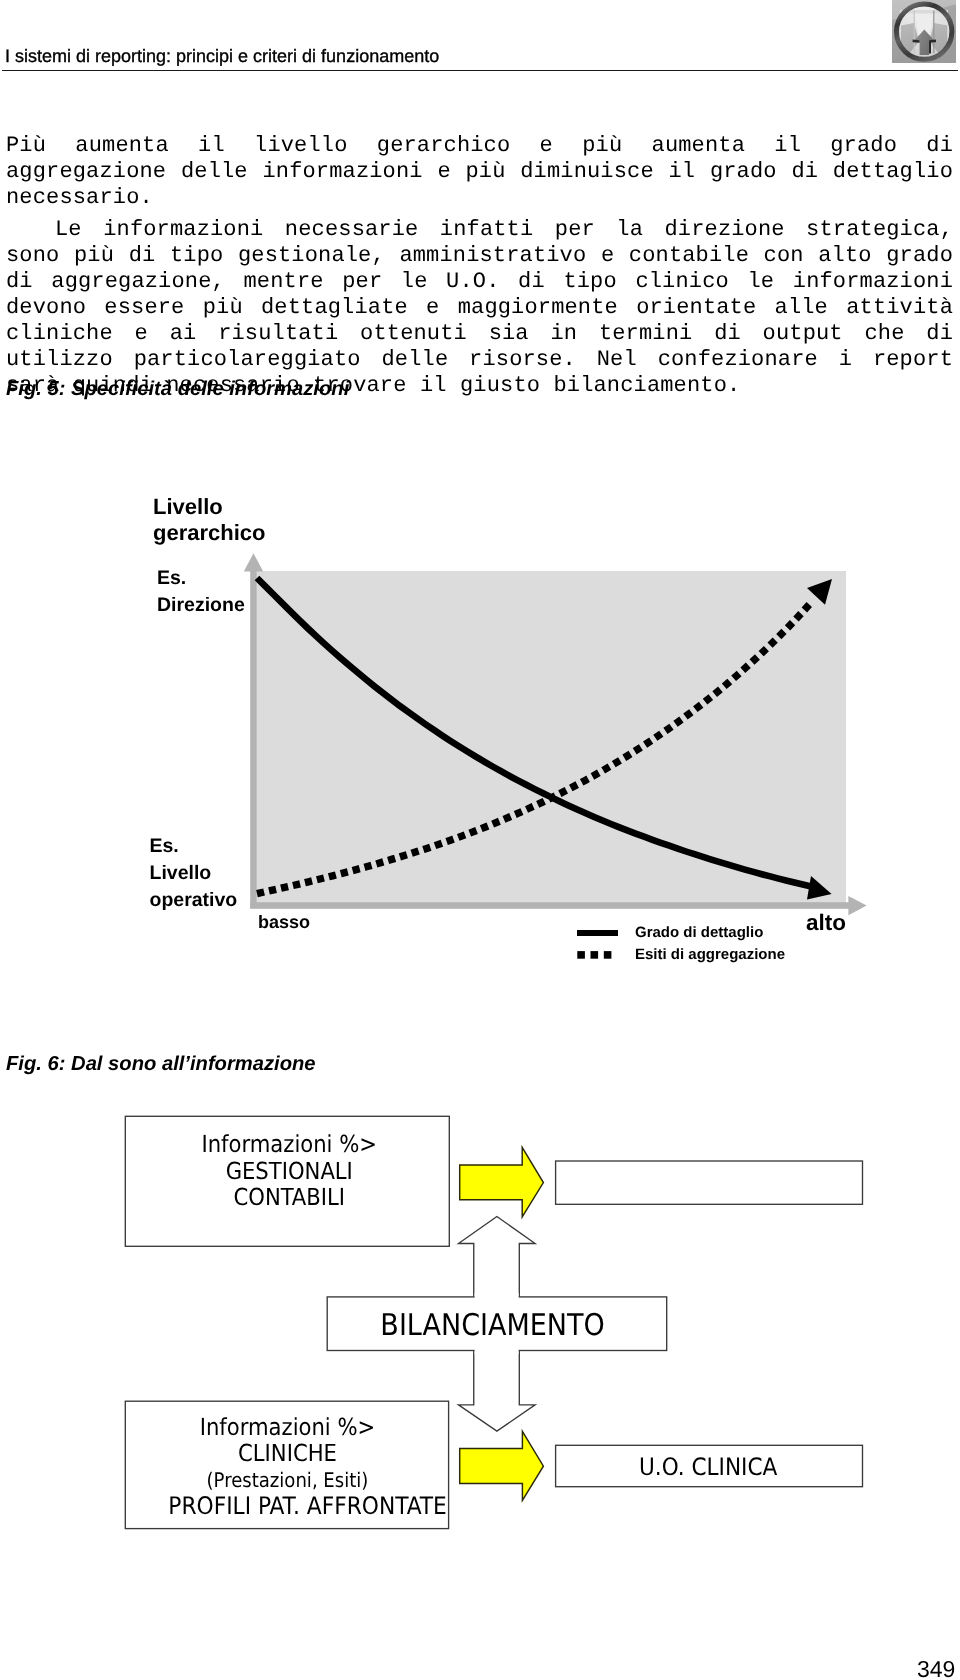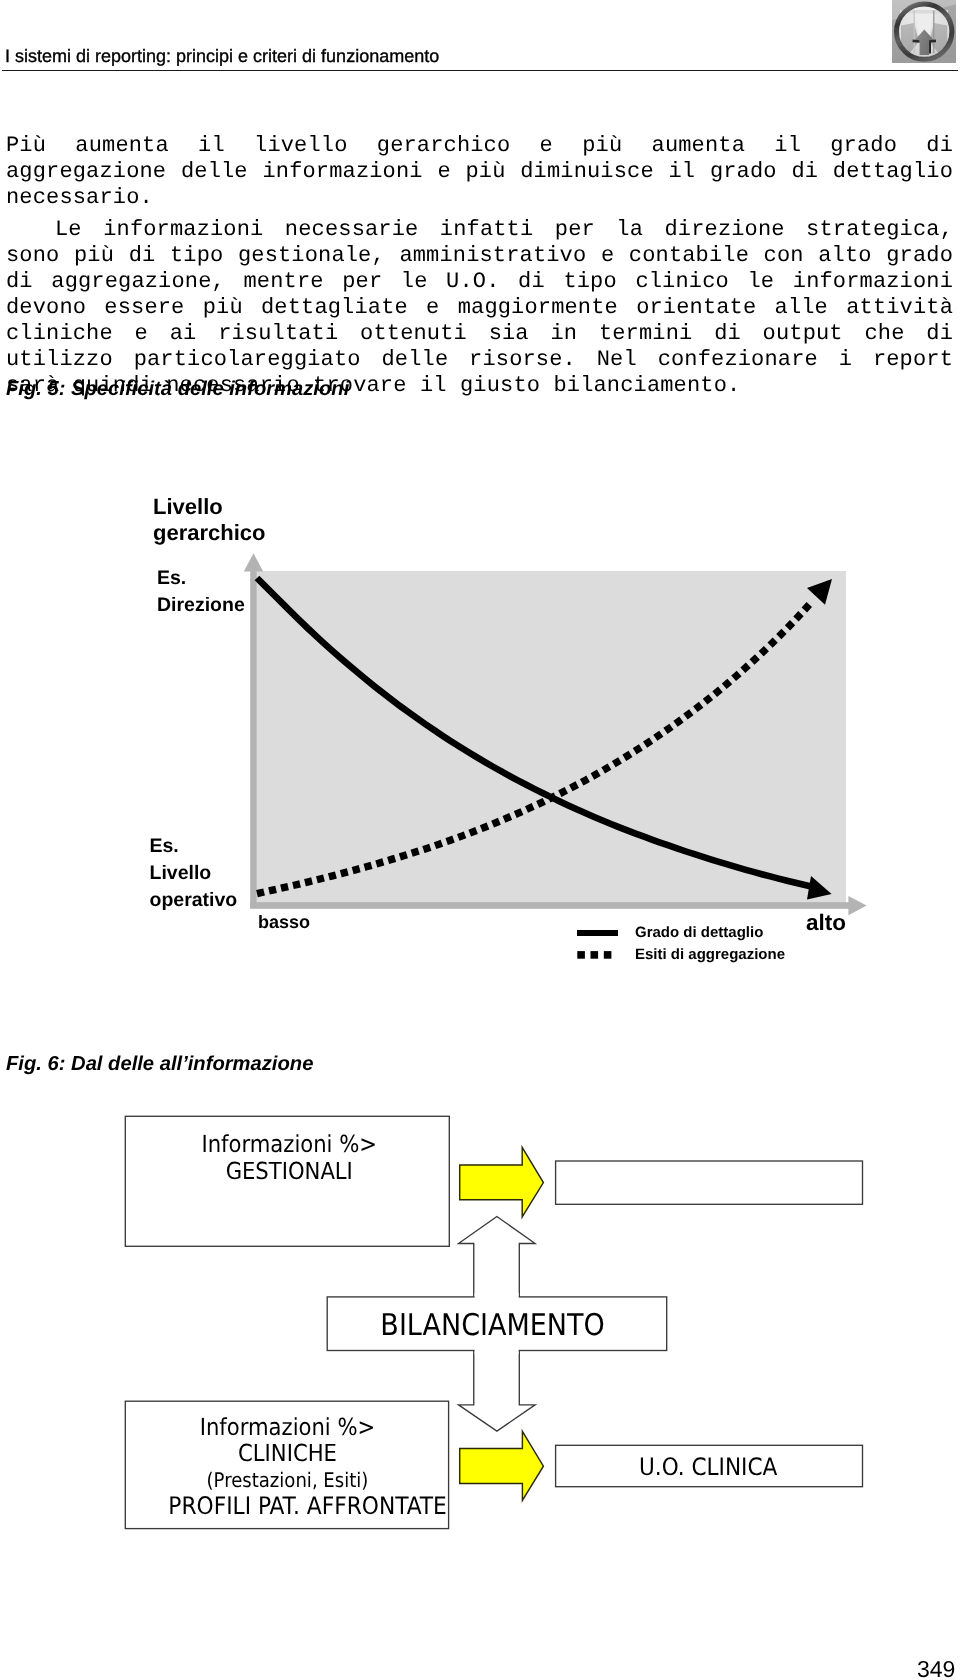--- a/index.html
+++ b/index.html
@@ -153,21 +153,21 @@
     <div>Es.</div>
     <div>Livello</div>
     <div>operativo</div>
   </div>
   <div class="axlab" id="lab-basso">basso</div>
   <div class="axlab" id="lab-alto">alto</div>
   <div class="legtxt" id="leg1">Grado di dettaglio</div>
   <div class="legtxt" id="leg2">Esiti di aggregazione</div>
 </div>
 
-<div class="figcap" id="fig6cap">Fig. 6: Dal delle all’informazione</div>
+<div class="figcap" id="fig6cap">Fig. 6: Dal sono all’informazione</div>
 
 <div id="fig6">
   <svg id="fig6svg" width="960" height="470" viewBox="0 0 960 470">
 
     <polygon fill="#fff" stroke="#3a3a3a" stroke-width="1.35" stroke-linejoin="miter" points="496.9,131.5 458.5,158.5 473.75,158.5 473.75,319.8 458.5,319.8 496.9,346.1 535.1,319.8 519.3,319.8 519.3,158.5 535.1,158.5"></polygon>
 
     <polygon fill="#ffff00" stroke="#2a2a08" stroke-width="1.45" stroke-linejoin="miter" points="459.7,80 522.2,80 522.2,62.4 543.4,97.6 522.2,132 522.2,114.8 459.7,114.8"></polygon>
 
     <polygon fill="#ffff00" stroke="#2a2a08" stroke-width="1.45" stroke-linejoin="miter" points="459.7,363.5 522.4,363.5 522.4,346.3 543.4,381.2 522.4,415.4 522.4,398.4 459.7,398.4"></polygon>
 
@@ -176,20 +176,21 @@
     <rect x="327.2" y="211.9" width="339.5" height="53.6" fill="#fff" stroke="#3a3a3a" stroke-width="1.35"></rect>
     <rect x="125.3" y="316.2" width="323.3" height="127.4" fill="#fff" stroke="#3a3a3a" stroke-width="1.35"></rect>
     <rect x="555.6" y="360.3" width="306.9" height="41.4" fill="#fff" stroke="#3a3a3a" stroke-width="1.35"></rect>
 
     <rect x="474.6" y="208" width="44" height="61" fill="#fff"></rect>
   </svg>
 
   <div class="bx6 b-tl">
     <span>Informazioni %&gt;</span>
     <span>GESTIONALI</span>
+    <span>CONTABILI</span>
   </div>
   <div class="bx6 b-mid">
     <span>BILANCIAMENTO</span>
   </div>
   <div class="bx6 b-bl">
     <span>Informazioni %&gt;</span>
     <span>CLINICHE</span>
     <span class="small">(Prestazioni, Esiti)</span>
     <span class="big">PROFILI PAT. AFFRONTATE</span>
   </div>

